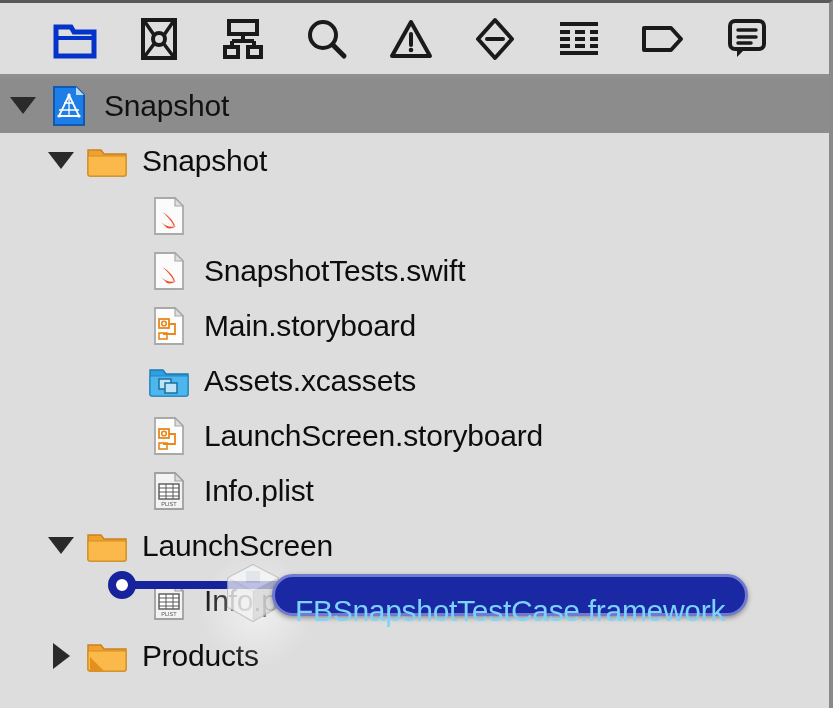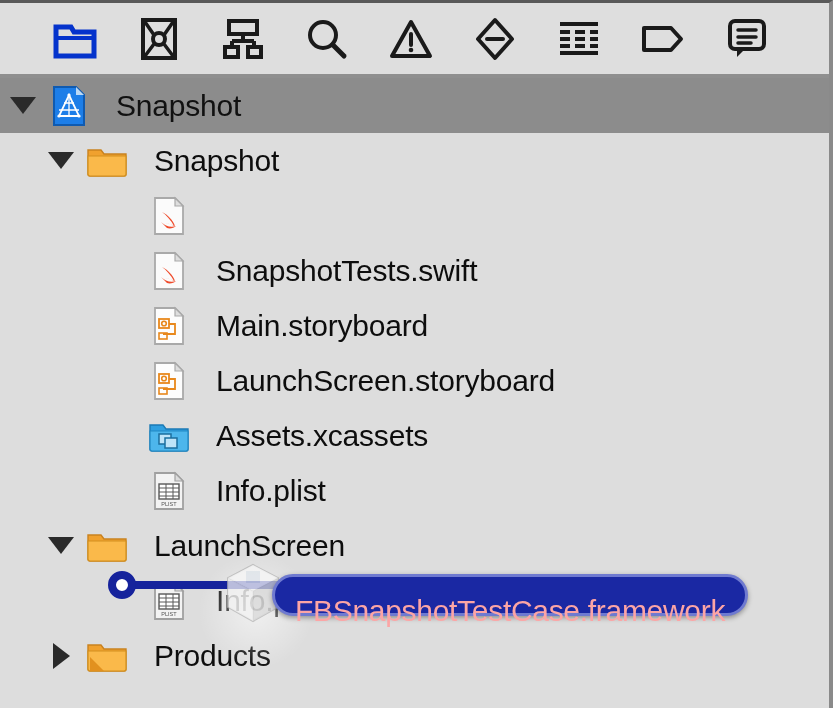--- a/index.html
+++ b/index.html
@@ -84,21 +84,21 @@
     width: 42px;
     height: 42px;
     flex: 0 0 auto;
     margin-left: 12px;
     display: flex;
     align-items: center;
     justify-content: center;
   }
 
   .label {
-    margin-left: 26px;
+    margin-left: 14px;
     font-size: 30px;
     color: #0d0d0d;
     letter-spacing: -0.2px;
     white-space: nowrap;
   }
   .row.selected .label { color: #111; }
 
   
   .ind-0 { padding-left: 10px; }
   .ind-1 { padding-left: 48px; }
@@ -149,21 +149,21 @@
     background: #1a28a3;
     border: 3px solid #6f7ad0;
     border-radius: 24px;
     display: flex;
     align-items: center;
     padding: 0 20px;
     box-shadow: 0 2px 5px rgba(0,0,0,0.35);
   }
   .drag-pill .pill-text {
     font-size: 30px;
-    color: #fca5a5;
+    color: #7dd3fc;
     white-space: nowrap;
     letter-spacing: -0.3px;
     margin-top: 32px;
   }
 
   .drag-glow {
     position: absolute;
     left: 196px;
     top: 548px;
     width: 120px;
@@ -337,43 +337,43 @@
           <path d="M16 18 h6 v10 h-12" fill="none" stroke="#e8881c" stroke-width="1.8"></path>
           <rect x="6" y="27" width="8" height="6" fill="none" stroke="#e8881c" stroke-width="1.6"></rect>
         </svg>
       </span>
       <span class="label">Main.storyboard</span>
     </div>
 
     <div class="row ind-2">
       <span class="twisty empty"></span>
       <span class="icon-slot">
+        <svg width="42" height="34" viewBox="0 0 42 34">
+          <path d="M2 6 h13 l3 4 h22 v20 a2 2 0 0 1 -2 2 H4 a2 2 0 0 1 -2 -2 Z" fill="#2f9fe0" stroke="#1b7ab5" stroke-width="1.4"></path>
+          <path d="M2 12 h38 v18 a2 2 0 0 1 -2 2 H4 a2 2 0 0 1 -2 -2 Z" fill="#4db6ec" stroke="#2288c2" stroke-width="1.2"></path>
+          <rect x="11" y="15" width="12" height="10" fill="#bfe4f8" stroke="#1b6f9f" stroke-width="1.5"></rect>
+          <rect x="17" y="19" width="12" height="10" fill="#bfe4f8" stroke="#1b6f9f" stroke-width="1.5"></rect>
+        </svg>
+      </span>
+      <span class="label">Assets.xcassets</span>
+    </div>
+
+    <div class="row ind-2">
+      <span class="twisty empty"></span>
+      <span class="icon-slot">
         <svg width="32" height="40" viewBox="0 0 32 40">
           <path d="M2 2 h20 l8 8 v28 H2 Z" fill="#fdfdfd" stroke="#a9a9a9" stroke-width="1.8"></path>
           <path d="M22 2 v8 h8 Z" fill="#dedede" stroke="#a9a9a9" stroke-width="1.2"></path>
           <rect x="6" y="13" width="10" height="9" fill="none" stroke="#e8881c" stroke-width="1.8"></rect>
           <circle cx="11" cy="17.5" r="2.3" fill="none" stroke="#e8881c" stroke-width="1.6"></circle>
           <path d="M16 18 h6 v10 h-12" fill="none" stroke="#e8881c" stroke-width="1.8"></path>
           <rect x="6" y="27" width="8" height="6" fill="none" stroke="#e8881c" stroke-width="1.6"></rect>
         </svg>
       </span>
       <span class="label">LaunchScreen.storyboard</span>
-    </div>
-
-    <div class="row ind-2">
-      <span class="twisty empty"></span>
-      <span class="icon-slot">
-        <svg width="42" height="34" viewBox="0 0 42 34">
-          <path d="M2 6 h13 l3 4 h22 v20 a2 2 0 0 1 -2 2 H4 a2 2 0 0 1 -2 -2 Z" fill="#2f9fe0" stroke="#1b7ab5" stroke-width="1.4"></path>
-          <path d="M2 12 h38 v18 a2 2 0 0 1 -2 2 H4 a2 2 0 0 1 -2 -2 Z" fill="#4db6ec" stroke="#2288c2" stroke-width="1.2"></path>
-          <rect x="11" y="15" width="12" height="10" fill="#bfe4f8" stroke="#1b6f9f" stroke-width="1.5"></rect>
-          <rect x="17" y="19" width="12" height="10" fill="#bfe4f8" stroke="#1b6f9f" stroke-width="1.5"></rect>
-        </svg>
-      </span>
-      <span class="label">Assets.xcassets</span>
     </div>
 
     <div class="row ind-2">
       <span class="twisty empty"></span>
       <span class="icon-slot">
         <svg width="32" height="40" viewBox="0 0 32 40">
           <path d="M2 2 h20 l8 8 v28 H2 Z" fill="#f3f3f3" stroke="#a0a0a0" stroke-width="1.8"></path>
           <path d="M22 2 v8 h8 Z" fill="#dcdcdc" stroke="#a0a0a0" stroke-width="1.2"></path>
           <rect x="6" y="13" width="20" height="15" fill="#ffffff" stroke="#585858" stroke-width="1.4"></rect>
           <path d="M6 17 h20 M6 21 h20 M6 25 h20 M13 13 v15 M20 13 v15" stroke="#585858" stroke-width="1"></path>

